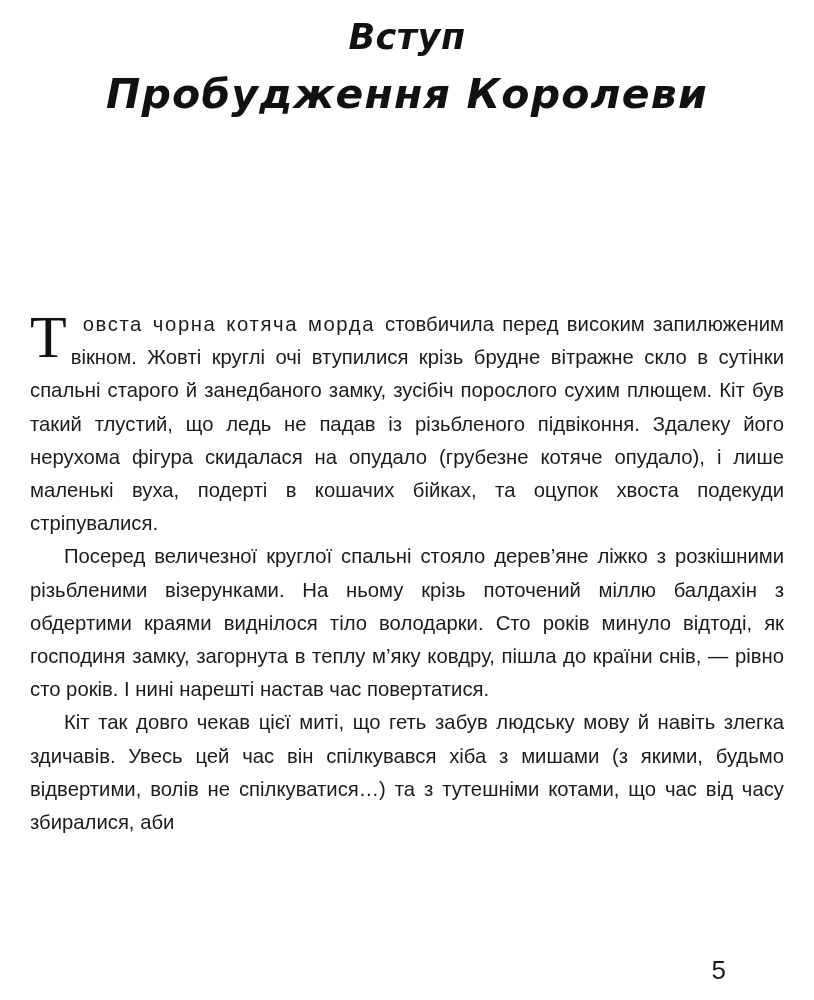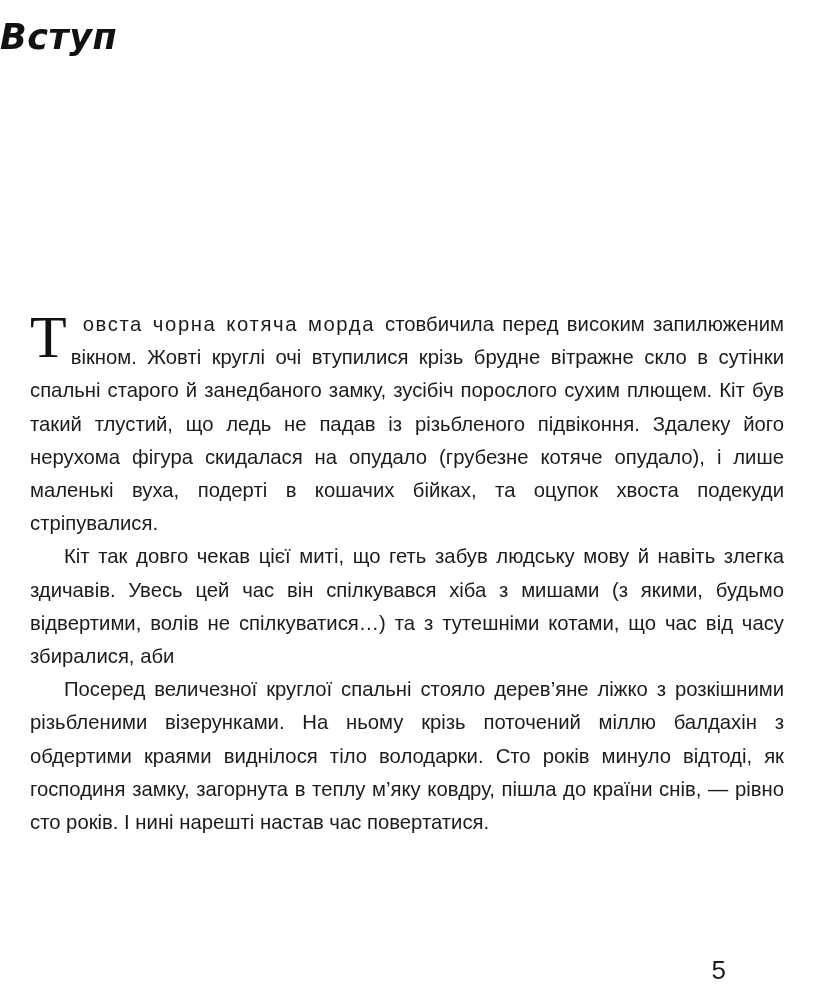--- a/index.html
+++ b/index.html
@@ -16,21 +16,21 @@
     overflow: hidden;
   }
   .page {
     width: 814px;
     height: 1000px;
     box-sizing: border-box;
     padding: 0;
     position: relative;
   }
   .heading-block {
-    text-align: left;
+    text-align: center;
     margin: 0;
     padding-top: 18px;
   }
   .chapter-label {
     font-family: "DejaVu Sans", sans-serif;
     font-style: italic;
     font-weight: bold;
     font-size: 35px;
     letter-spacing: 0.5px;
     line-height: 1.1;
@@ -91,29 +91,30 @@
     color: #1b1b1b;
   }
 </style>
 </head>
 <body>
 
 <div class="page">
 
   <div class="heading-block">
     <div class="chapter-label">Вступ</div>
+    <div class="chapter-title">Пробудження Королеви</div>
   </div>
 
   <div class="body-text">
 
     <p class="para dropcap-para">
       <span class="dropcap">Т</span><span class="spaced">овста  чорна  котяча  морда </span><span> стовбичила перед високим запилюженим вікном. Жовті круглі очі втупилися крізь брудне вітражне скло в сутінки спальні старого й занедбаного замку, зусібіч порослого сухим плющем. Кіт був такий тлустий, що ледь не падав із різьбленого підвіконня. Здалеку його нерухома фігура скидалася на опудало (грубезне котяче опудало), і лише маленькі вуха, подерті в кошачих бійках, та оцупок хвоста подекуди стріпувалися.</span>
     </p>
 
+    <p class="para"><span>Посеред величезної круглої спальні стояло дерев’яне ліжко з розкішними різьбленими візерунками. На ньому крізь поточений міллю балдахін з обдертими краями виднілося тіло володарки. Сто років минуло відтоді, як господиня замку, загорнута в теплу м’яку ковдру, пішла до країни снів, — рівно сто років. І нині нарешті настав час повертатися.</span></p>
+
     <p class="para"><span>Кіт так довго чекав цієї миті, що геть забув людську мову й навіть злегка здичавів. Увесь цей час він спілкувався хіба з мишами (з якими, будьмо відвертими, волів не спілкуватися…) та з тутешніми котами, що час від часу збиралися, аби</span></p>
-
-    <p class="para"><span>Посеред величезної круглої спальні стояло дерев’яне ліжко з розкішними різьбленими візерунками. На ньому крізь поточений міллю балдахін з обдертими краями виднілося тіло володарки. Сто років минуло відтоді, як господиня замку, загорнута в теплу м’яку ковдру, пішла до країни снів, — рівно сто років. І нині нарешті настав час повертатися.</span></p>
 
   </div>
 
   <div class="page-number">5</div>
 
 </div>
 
 </body></html>

